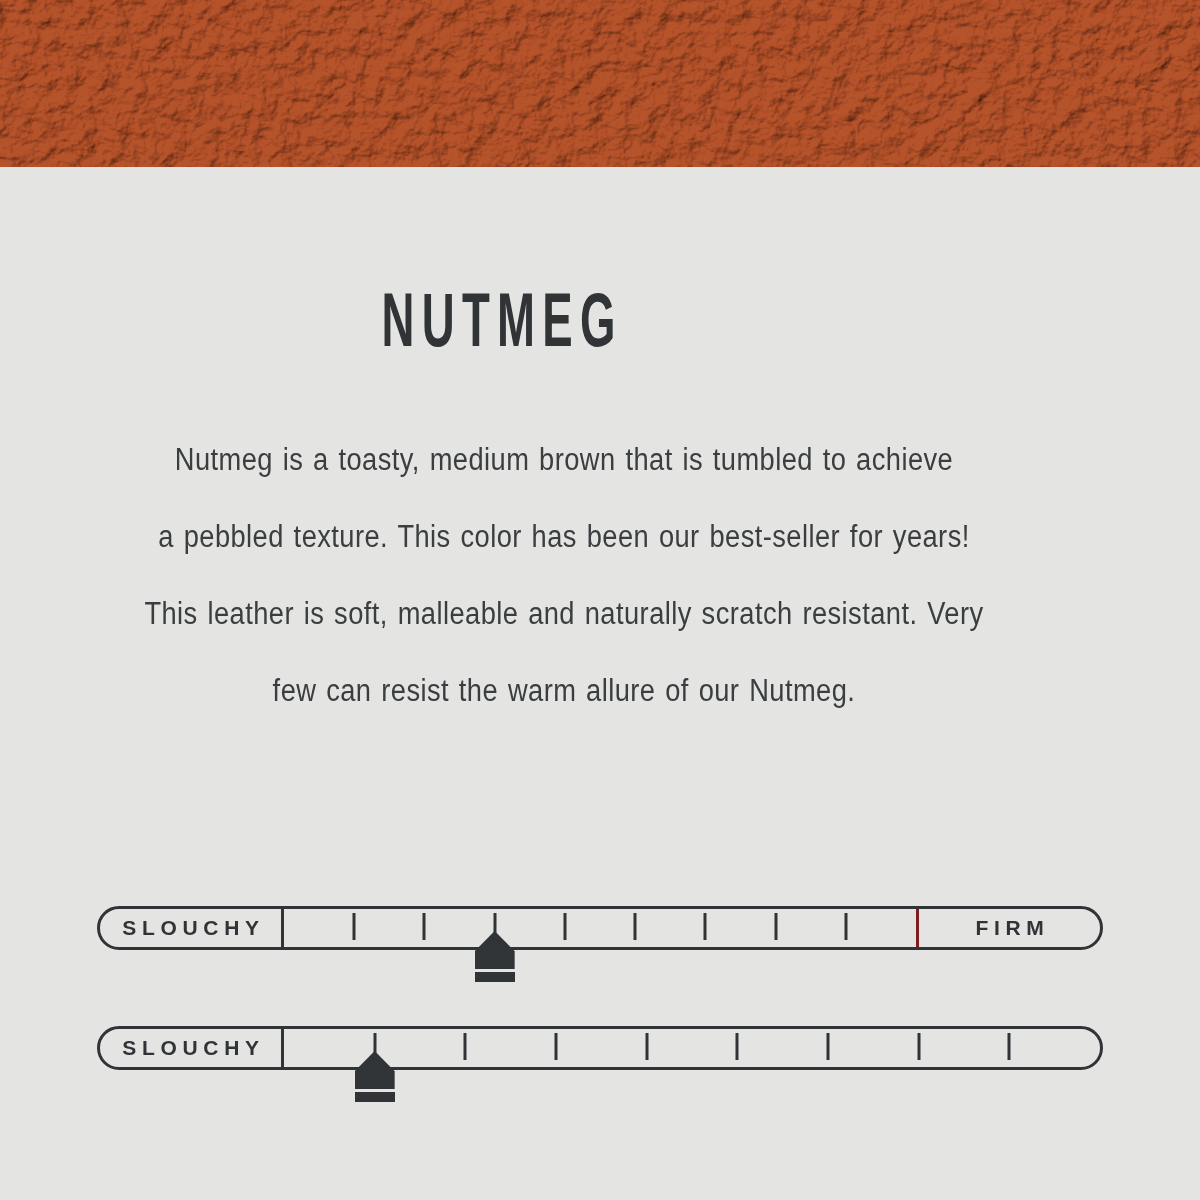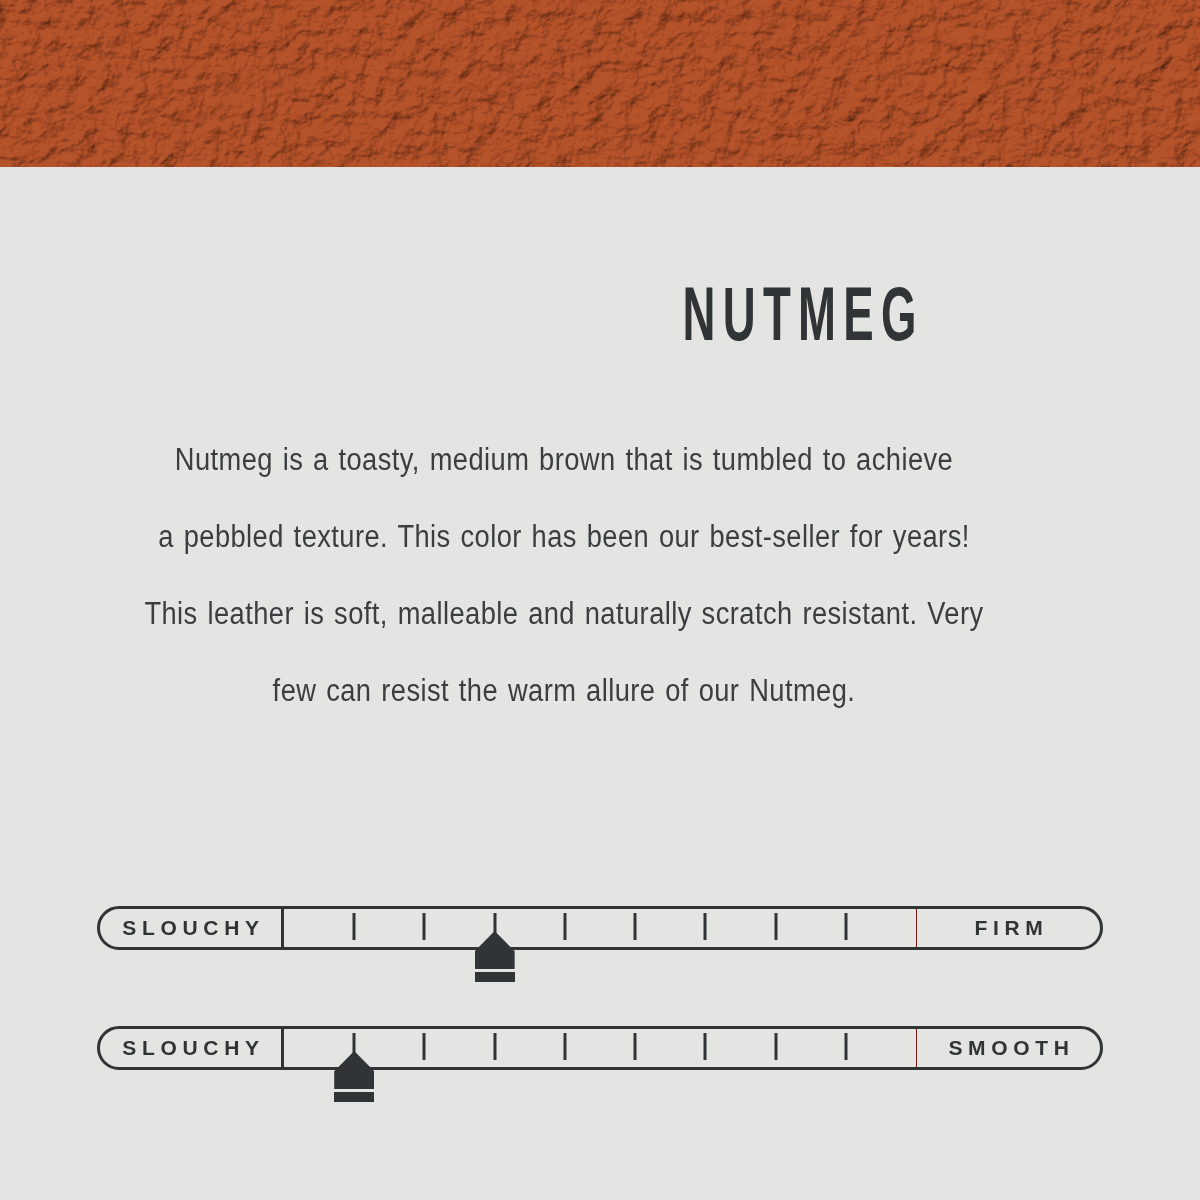--- a/index.html
+++ b/index.html
@@ -9,21 +9,21 @@
     background: #e4e4e2;
     font-family: "Liberation Sans", sans-serif;
     overflow: hidden;
   }
 
   
   .leather { position: absolute; top: 0; left: 0; width: 1200px; height: 167px; }
   .leather svg { display: block; }
 
   
-  .title-wrap { position: absolute; top: 266px; left: 0; width: 1004px; text-align: right; }
+  .title-wrap { position: absolute; top: 272px; left: 0; width: 1004px; text-align: center; }
   .title-text {
     display: inline-block;
     margin: 0;
     font-weight: bold;
     font-size: 76px;
     line-height: 96px;
     letter-spacing: 0.16em;
     transform: scaleX(0.60);
     transform-origin: 50% 50%;
     color: #313437;
@@ -62,21 +62,21 @@
     width: 184px;
     display: flex; align-items: center; justify-content: center;
     font-weight: bold;
     font-size: 21px;
     letter-spacing: 0.27em;
     padding-left: 6px; 
     color: #313437;
     white-space: nowrap;
   }
   .scale-label.left  { border-right: 3px solid #313437; }
-  .scale-label.right { border-left: 1px solid #7f1d1d; margin-left: auto; }
+  .scale-label.right { border-left: 3px solid #7f1d1d; margin-left: auto; }
 
   .scale-track { flex: 1; position: relative; }
 
   .tick {
     position: absolute; top: 4px;
     width: 3px; height: 27px;
     background: #313437;
     transform: translateX(-50%);
   }
 
@@ -154,14 +154,13 @@
     </div>
   <div class="tick" style="left: 11.1111%;"></div>
       <div class="tick" style="left: 22.2222%;"></div>
       <div class="tick" style="left: 33.3333%;"></div>
       <div class="tick" style="left: 44.4444%;"></div>
       <div class="tick" style="left: 55.5556%;"></div>
       <div class="tick" style="left: 66.6667%;"></div>
       <div class="tick" style="left: 77.7778%;"></div>
       <div class="tick" style="left: 88.8889%;"></div>
     </div>
-  <div class="scale-label right">SMOOTH</div>
 </div>
 
 </body></html>

